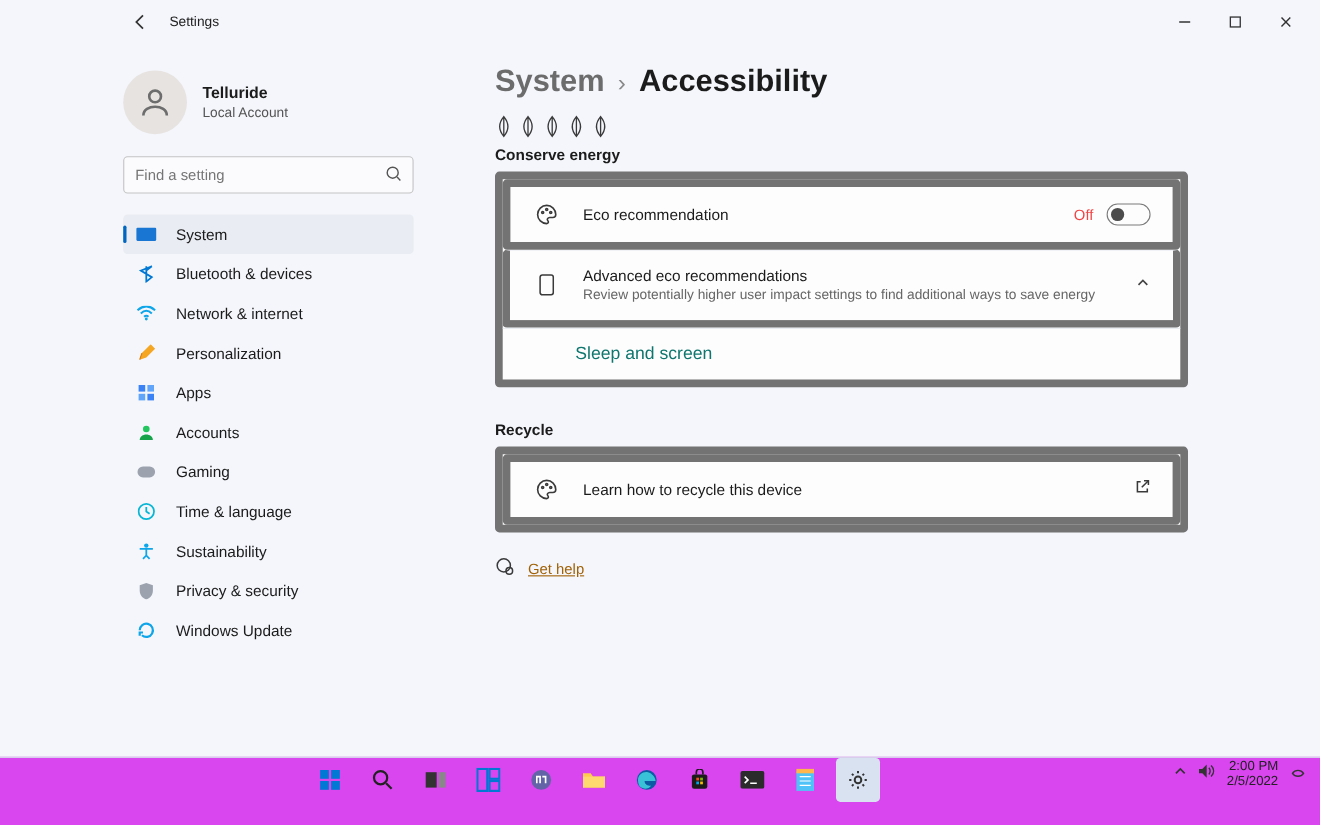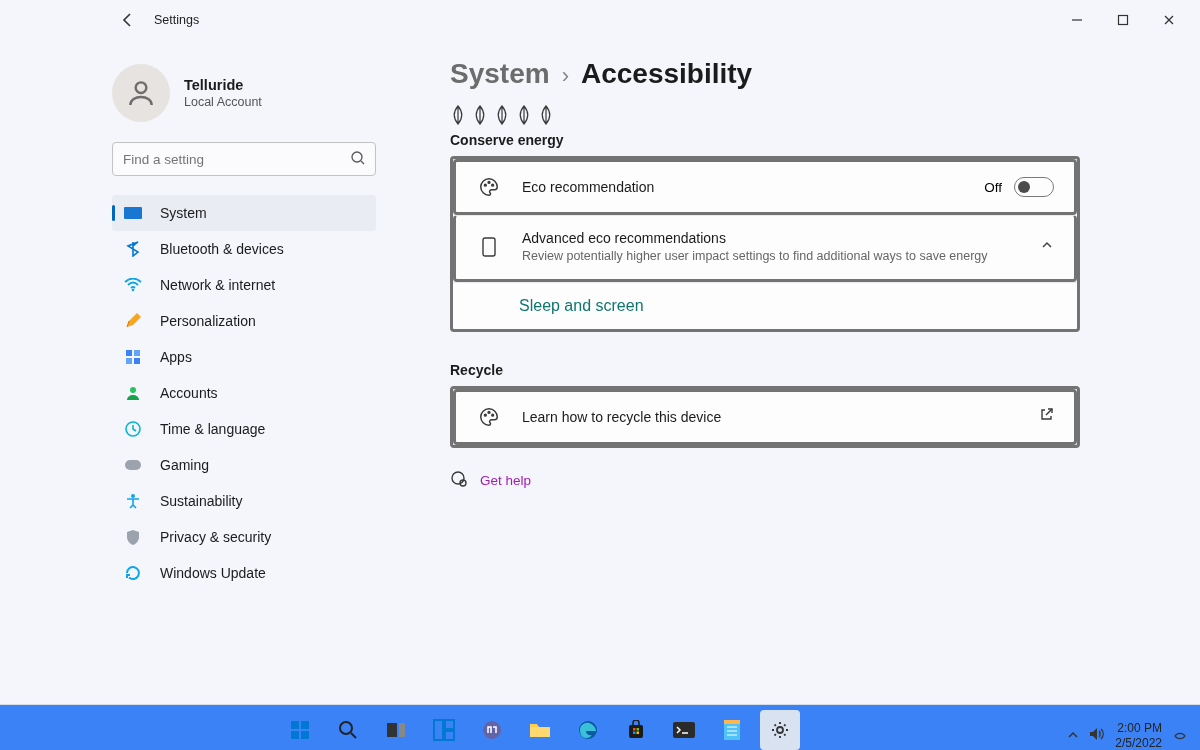--- a/index.html
+++ b/index.html
@@ -28,38 +28,38 @@
   .nav-item.active::before { content:""; position:absolute; left:0; top:10px; bottom:10px; width:3px; background:#0067c0; border-radius:2px; }
   .nav-item .nicon { width:22px; height:22px; margin-right:16px; display:flex; align-items:center; justify-content:center; }
   .main { flex:1; padding: 18px 120px 0 58px; }
   .crumbs { display:flex; align-items:baseline; gap:12px; font-size:28px; }
   .crumbs .parent { color:#6c6c6c; font-weight:600; cursor:pointer; }
   .crumbs .chev { color:#888; font-size:22px; }
   .crumbs .here { color:#1b1b1b; font-weight:600; }
   .leaves { display:flex; gap:6px; margin-top:14px; }
   .leaf { width:16px; height:22px; }
   .section-label { font-size:14px; font-weight:600; color:#1b1b1b; margin-top:6px; }
-  .card, .row { background:#fdfdfe; border:3px solid #737373; border-radius:4px; }
+  .card, .row { background:#fdfdfe; border:7px solid #737373; border-radius:4px; }
   .card { margin-top:8px; }
   .row { display:flex; align-items:center; padding:14px 20px; }
   .divider { border-top:1px solid #e7eaf0;align-items:center; }
   .row .ricon { width:26px; margin-right:20px; display:flex; align-items:center; justify-content:center; color:#3a3a3a; }
   .row .rtext { flex:1; }
   .row .rtitle { font-size:14px; color:#1b1b1b; }
   .row .rsub   { font-size:12.5px; color:#666; margin-top:2px; max-width:470px; line-height:1.35; }
   .row .rctrl { display:flex; align-items:center; gap:12px; }
-  .toggle-label { font-size:13.5px; color:#000000; }
+  .toggle-label { font-size:13.5px; color:#ef4444; }
   .toggle { width:40px; height:20px; border-radius:10px; border:1px solid #7a7a7a; background:#fdfdfd; position:relative; cursor:pointer; }
   .toggle .knob { position:absolute; left:3px; top:3px; width:12px; height:12px; border-radius:50%; background:#4c4c4c; }
   .chevup { color:#444; }
   .subrow { padding:14px 20px 14px 66px; font-size:16px; color:#0f766e; cursor:pointer; }
   .section2 { margin-top:30px; font-size:14px; font-weight:600; color:#1b1b1b; }
   .help { display:flex; align-items:center; gap:12px; margin-top:22px; }
-  .help .link { color:#a21caf; font-size:13.5px; cursor:pointer; }
-  .taskbar { height:46px; background:#3b82f6; border-top:1px solid #d5dde9; display:flex; align-items:flex-end; padding:0 12px; }
+  .help .link { color:#a16207; font-size:13.5px; cursor:pointer;text-decoration:underline; }
+  .taskbar { height:62px; background:#d946ef; border-top:1px solid #d5dde9; display:flex; align-items:flex-start; padding:0 12px; }
   .tb-center { flex:1; display:flex; justify-content:center; gap:8px; }
   .tb-btn { width:40px; height:40px; display:flex; align-items:center; justify-content:center; border-radius:4px; cursor:pointer; }
   .tb-btn.active { background:#d8e2f1; }
   .tb-right { display:flex; align-items:center; gap:10px; }
   .clock { text-align:right; font-size:12px; color:#222; line-height:1.2; }
 </style>
 </head>
 <body>
 
 <div class="window">
@@ -163,34 +163,34 @@
           <span class="nicon">
               <svg width="16" height="16" viewBox="0 0 16 16">
                 <circle cx="8" cy="5" r="3" fill="#22c55e"></circle>
                 <path d="M2 15c0-3 3-5 6-5s6 2 6 5" fill="#16a34a"></path>
               </svg>
             </span>
           <span>Accounts</span>
         </div>
         <div class="nav-item">
           <span class="nicon">
+              <svg width="18" height="12" viewBox="0 0 18 12">
+                <rect x="1" y="1" width="16" height="10" rx="5" fill="#9ca3af"></rect>
+              </svg>
+            </span>
+          <span>Gaming</span>
+        </div>
+        <div class="nav-item">
+          <span class="nicon">
               <svg width="16" height="16" viewBox="0 0 16 16">
                 <circle cx="8" cy="8" r="7" fill="none" stroke="#06b6d4" stroke-width="1.6"></circle>
                 <path d="M8 4v4l3 2" fill="none" stroke="#06b6d4" stroke-width="1.6"></path>
               </svg>
             </span>
           <span>Time &amp; language</span>
-        </div>
-        <div class="nav-item">
-          <span class="nicon">
-              <svg width="18" height="12" viewBox="0 0 18 12">
-                <rect x="1" y="1" width="16" height="10" rx="5" fill="#9ca3af"></rect>
-              </svg>
-            </span>
-          <span>Gaming</span>
         </div>
         <div class="nav-item">
           <span class="nicon">
               <svg width="16" height="16" viewBox="0 0 16 16">
                 <circle cx="8" cy="3" r="2" fill="#0ea5e9"></circle>
                 <path d="M2 6h12M8 6v6M5 15l3-3 3 3" stroke="#0ea5e9" stroke-width="1.6" fill="none"></path>
               </svg>
             </span>
           <span>Sustainability</span>
         </div>

